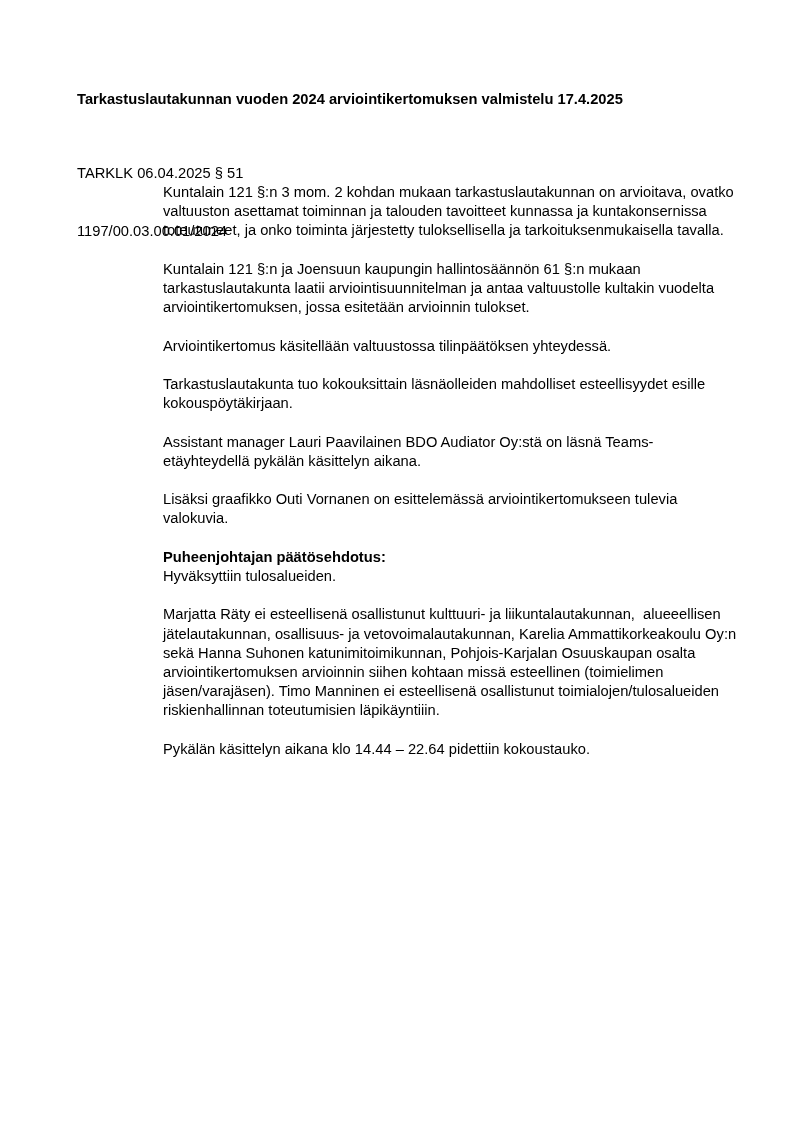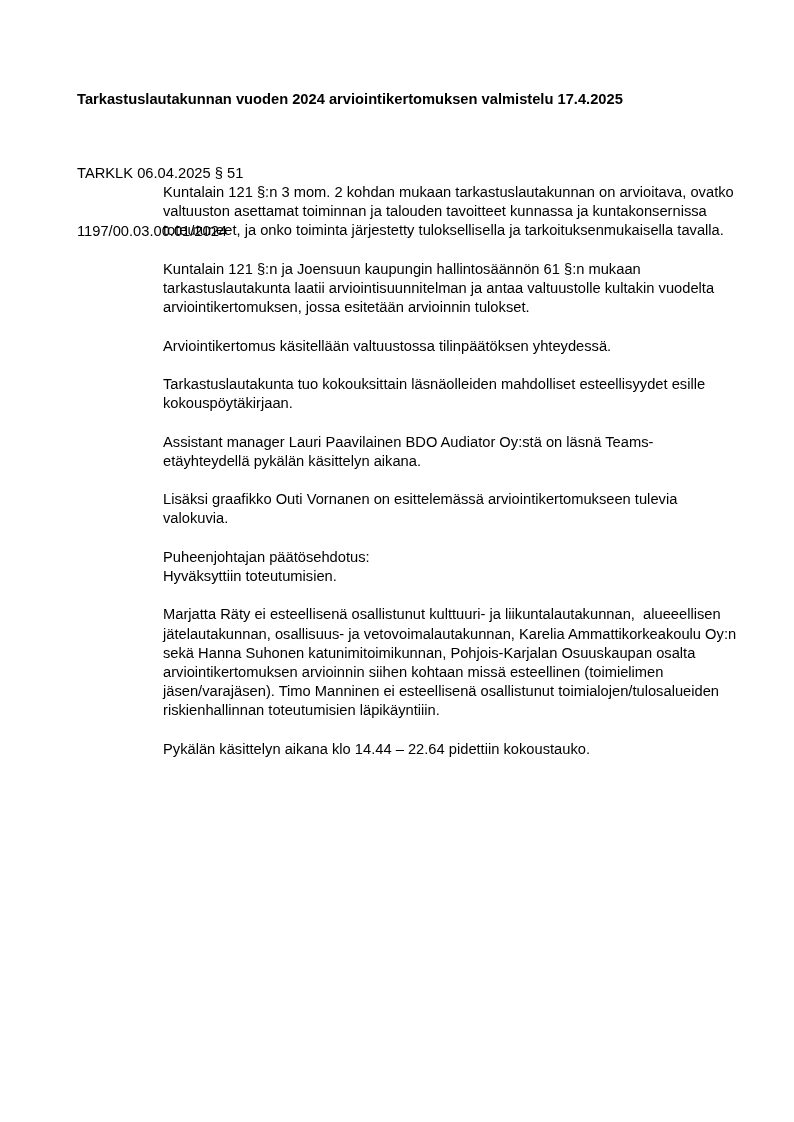--- a/index.html
+++ b/index.html
@@ -33,21 +33,21 @@
     position: absolute;
     left: 163px;
     top: 183px;
     width: 610px;
   }
   .para {
     white-space: pre;
     margin: 0 0 19.2px 0;
   }
   .section-heading {
-    font-weight: normal;
+    font-weight: bold;
     white-space: pre;
     margin: 0;
   }
 </style>
 </head>
 <body>
 
 <div class="page">
 
   <div class="doc-title">Tarkastuslautakunnan vuoden 2024 arviointikertomuksen valmistelu 17.4.2025</div>
@@ -65,21 +65,21 @@
 tarkastuslautakunta laatii arviointisuunnitelman ja antaa valtuustolle kultakin vuodelta
 arviointikertomuksen, jossa esitetään arvioinnin tulokset.</div>
     <div class="para">Arviointikertomus käsitellään valtuustossa tilinpäätöksen yhteydessä.</div>
     <div class="para">Tarkastuslautakunta tuo kokouksittain läsnäolleiden mahdolliset esteellisyydet esille
 kokouspöytäkirjaan.</div>
     <div class="para">Assistant manager Lauri Paavilainen BDO Audiator Oy:stä on läsnä Teams-
 etäyhteydellä pykälän käsittelyn aikana.</div>
     <div class="para">Lisäksi graafikko Outi Vornanen on esittelemässä arviointikertomukseen tulevia
 valokuvia.</div>
     <div class="section-heading">Puheenjohtajan päätösehdotus:</div>
-    <div class="para">Hyväksyttiin toteutumisien.</div>
+    <div class="para">Hyväksyttiin tulosalueiden.</div>
     <div class="para">Marjatta Räty ei esteellisenä osallistunut kulttuuri- ja liikuntalautakunnan,  alueeellisen
 jätelautakunnan, osallisuus- ja vetovoimalautakunnan, Karelia Ammattikorkeakoulu Oy:n
 sekä Hanna Suhonen katunimitoimikunnan, Pohjois-Karjalan Osuuskaupan osalta
 arviointikertomuksen arvioinnin siihen kohtaan missä esteellinen (toimielimen
 jäsen/varajäsen). Timo Manninen ei esteellisenä osallistunut toimialojen/tulosalueiden
 riskienhallinnan toteutumisien läpikäyntiiin.</div>
     <div class="para">Pykälän käsittelyn aikana klo 14.44 – 22.64 pidettiin kokoustauko.</div>
   </div>
 
 </div>

